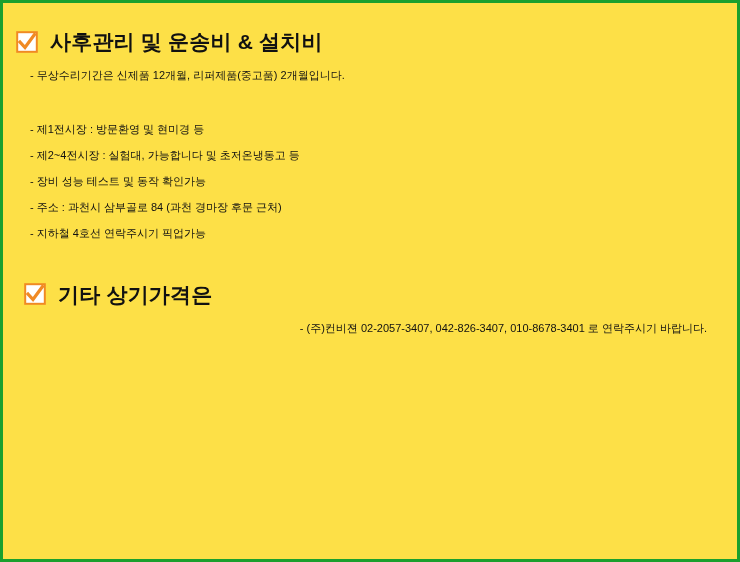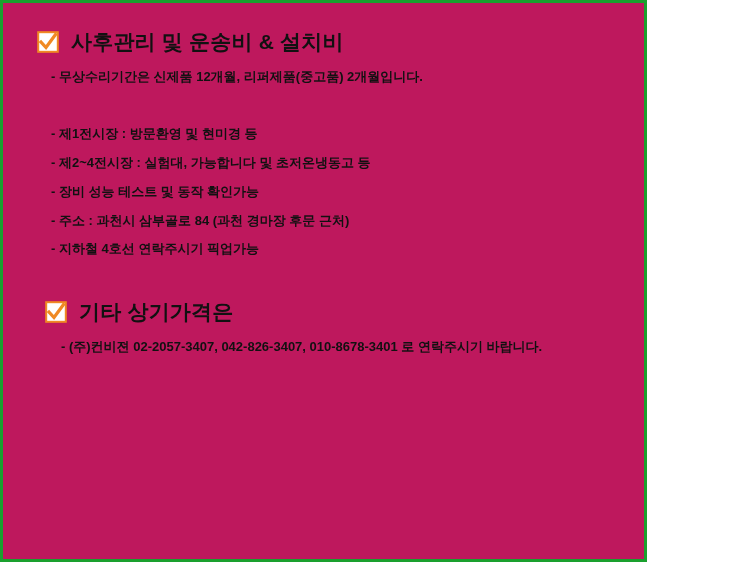--- a/index.html
+++ b/index.html
@@ -8,25 +8,25 @@
   }
   body {
     width: 740px;
     height: 562px;
     background: #ffffff;
     font-family: "Liberation Sans", sans-serif;
     overflow: hidden;
   }
   .page {
     box-sizing: border-box;
-    width: 647px;
+    width: 740px;
     height: 562px;
-    background: #be185d;
+    background: #fde047;
     border: 3px solid #1aa02e;
-    padding: 26px 30px 20px 34px;
+    padding: 26px 30px 20px 13px;
   }
   .section {
     margin-bottom: 4px;
   }
   .section-head {
     display: flex;
     align-items: center;
     gap: 12px;
     margin-bottom: 14px;
   }
@@ -42,32 +42,32 @@
     color: #111111;
     letter-spacing: 0.2px;
     line-height: 1.2;
   }
   .bullets {
     list-style: none;
     margin: 0;
     padding: 0 0 0 14px;
   }
   .bullets li {
-    font-size: 13px;
+    font-size: 11px;
     color: #111111;
-    font-weight: bold;
+    font-weight: normal;
     line-height: 1.45;
     margin-bottom: 10px;
     white-space: nowrap;
   }
   .gap-1 { height: 28px; }
   .gap-2 { height: 30px; }
   .sec-2 .section-title { letter-spacing: 0.5px; }
   .sec-3 { padding-left: 8px; }
-  .sec-3 .bullets { padding-left: 16px; }
+  .sec-3 .bullets { padding-left: 16px; text-align: right; }
 </style>
 </head>
 <body>
 
 <div class="page">
 
   <div class="section sec-1">
     <div class="section-head">
       <svg class="check-icon" viewBox="0 0 22 22">
         <rect x="1.2" y="1.2" width="19.6" height="19.6" fill="#ffffff" stroke="#f08a24" stroke-width="2"></rect>

